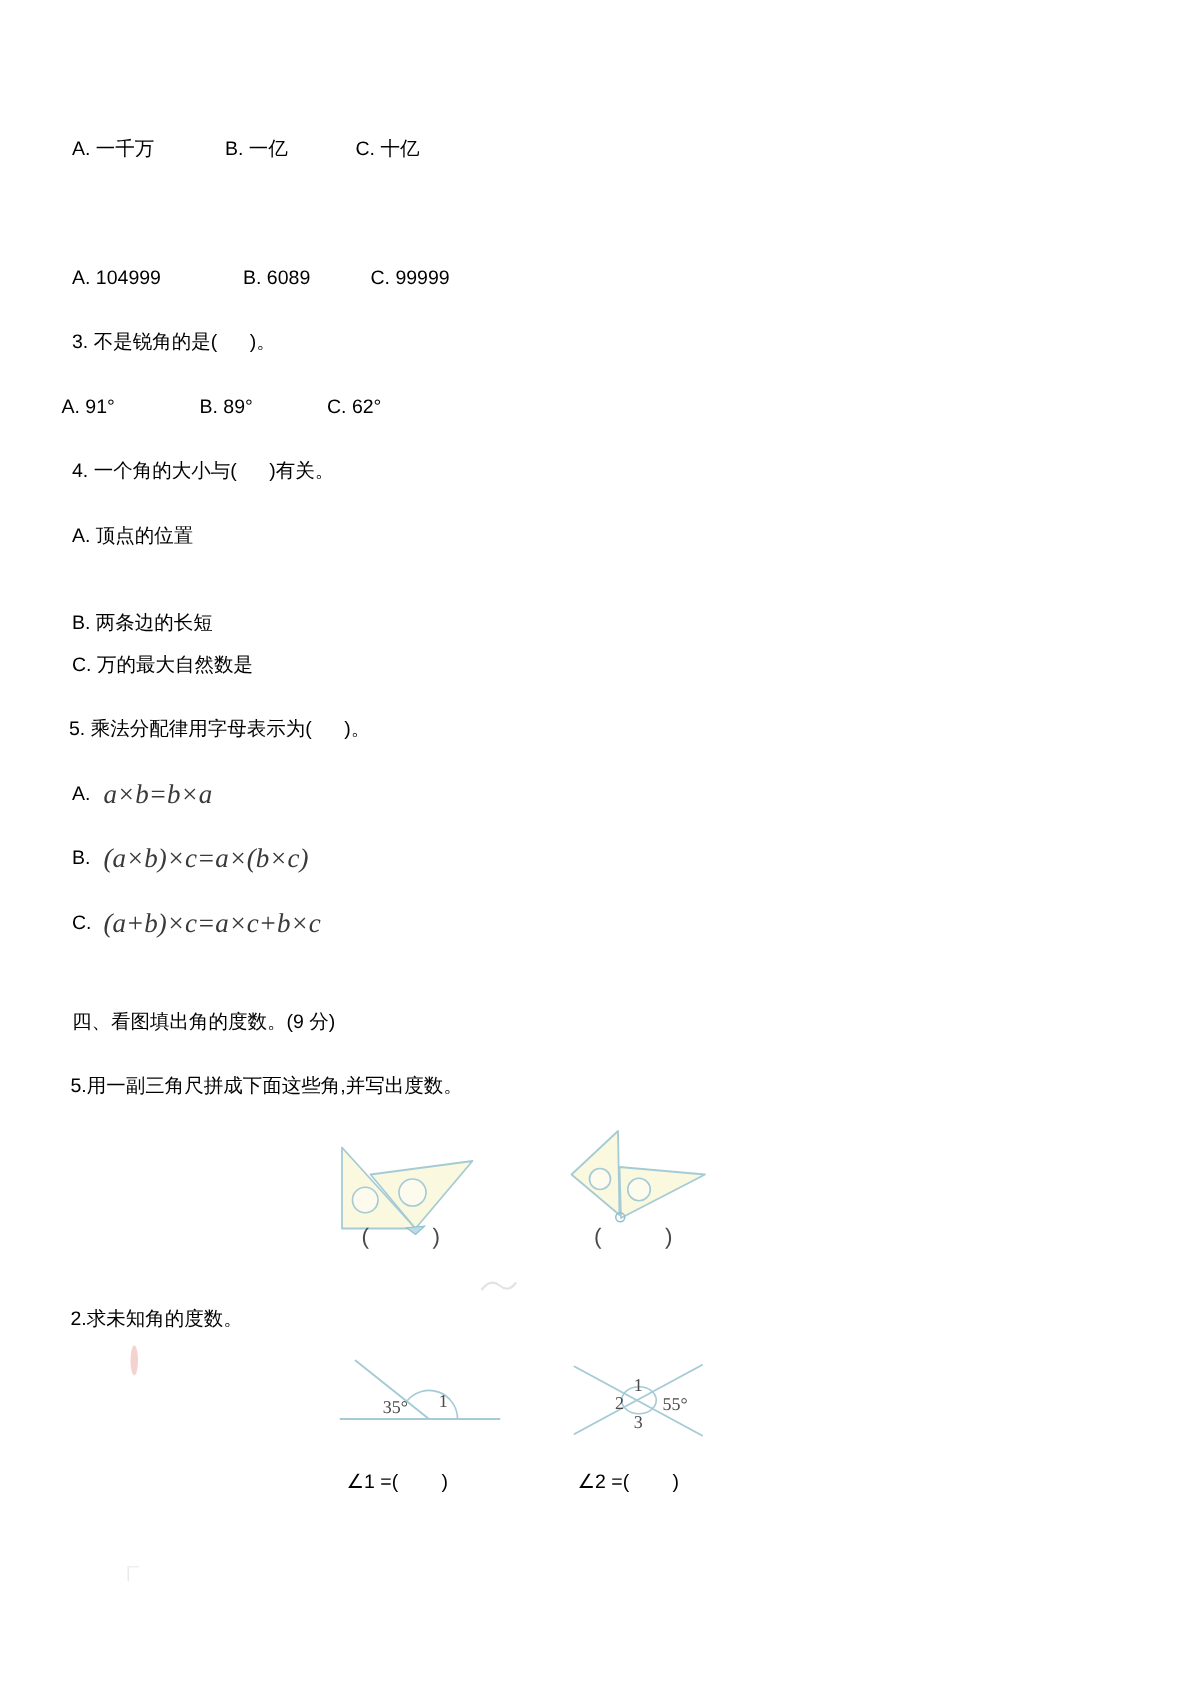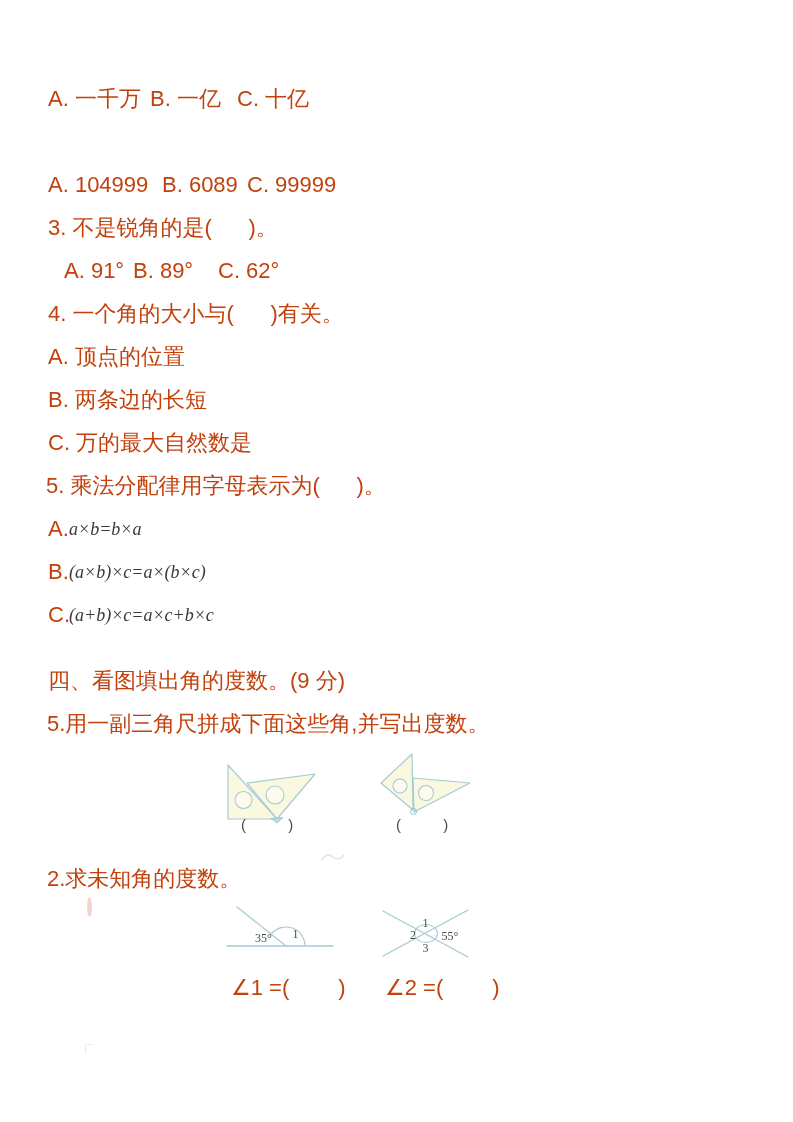--- a/index.html
+++ b/index.html
@@ -8,23 +8,23 @@
     width:793px;height:1122px;
     background:#ffffff;
     font-family:"Liberation Sans",sans-serif;
     color:#3a3a3a;
     overflow:hidden;
   }
   .row{position:absolute;left:0;width:100%;height:24px;}
   .t{
     position:absolute;
     white-space:pre;
-    font-size:22px;
+    font-size:13px;
     line-height:22px;
-    color:#c2410c;
+    color:#000000;
   }
   .formula{
     position:absolute;
     white-space:pre;
     font-family:"Liberation Serif",serif;
     font-style:italic;
     font-size:18px;
     line-height:22px;
     color:#3a3a3a;
   }
@@ -70,32 +70,32 @@
   <div class="row" style="top:174px">
     <span class="t" style="left:48px">A. 104999</span>
     <span class="t" style="left:162px">B. 6089</span>
     <span class="t" style="left:247px">C. 99999</span>
   </div>
 
   <div class="row" style="top:217px">
     <span class="t" style="left:48px">3. 不是锐角的是(      )。</span>
   </div>
   <div class="row" style="top:260px">
-    <span class="t" style="left:64px">A. 91°</span>
+    <span class="t" style="left:41px">A. 91°</span>
     <span class="t" style="left:133px">B. 89°</span>
     <span class="t" style="left:218px">C. 62°</span>
   </div>
 
   <div class="row" style="top:303px">
     <span class="t" style="left:48px">4. 一个角的大小与(      )有关。</span>
   </div>
   <div class="row" style="top:346px">
     <span class="t" style="left:48px">A. 顶点的位置</span>
   </div>
-  <div class="row" style="top:389px">
+  <div class="row" style="top:404px">
     <span class="t" style="left:48px">B. 两条边的长短</span>
   </div>
   <div class="row" style="top:432px">
     <span class="t" style="left:48px">C. 万的最大自然数是</span>
   </div>
 
   <div class="row" style="top:475px">
     <span class="t" style="left:46px">5. 乘法分配律用字母表示为(      )。</span>
   </div>
   <div class="row" style="top:518px">

